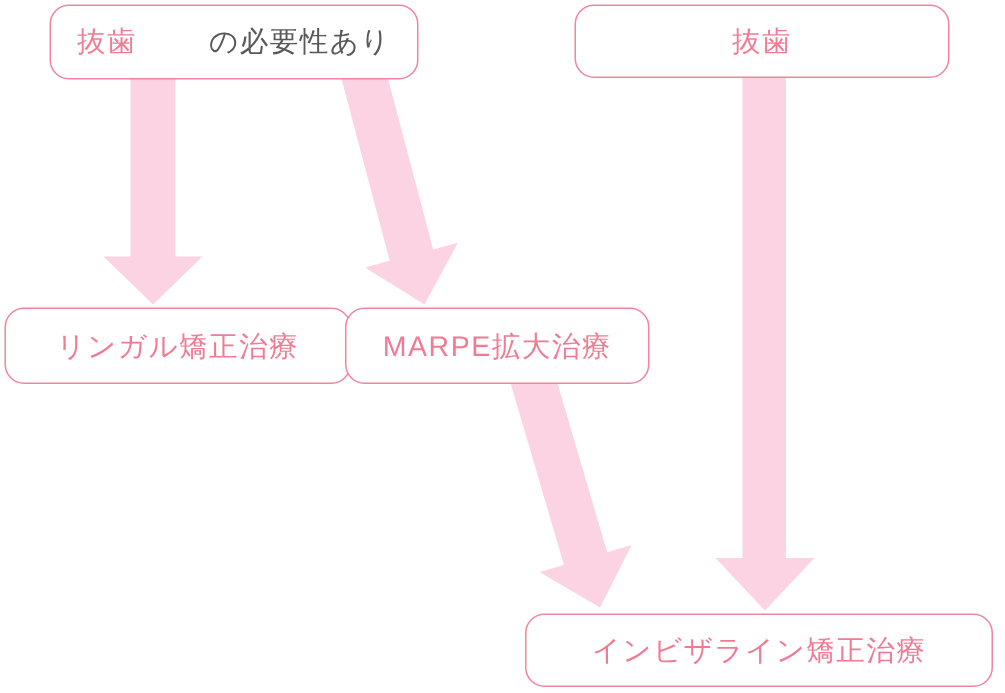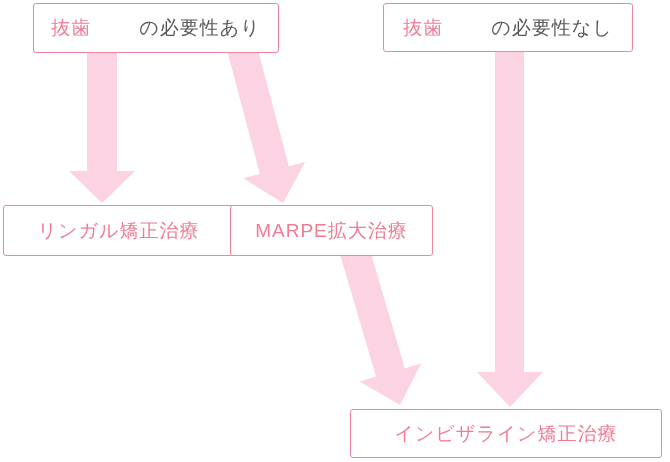--- a/index.html
+++ b/index.html
@@ -26,21 +26,21 @@
     left: 0;
     top: 0;
     z-index: 1;
   }
   .arrows polygon { fill: var(--arrow-fill); }
   .node {
     position: absolute;
     z-index: 2;
     background: var(--background);
     border: 1.5px solid var(--box-border);
-    border-radius: 3px;
+    border-radius: 13px;
     display: flex;
     align-items: center;
     justify-content: center;
     font-size: 19px;
     letter-spacing: 1px;
     white-space: nowrap;
     color: var(--pink-text);
   }
   .node .hl   { color: var(--pink-text); }
   .node .rest { color: var(--dark-text); margin-left: 48px; }
@@ -66,21 +66,20 @@
     <polygon points="495,40 524,40 524,372 543,372 510,407 477,372 495,372"></polygon>
   </svg>
 
   <div class="node n-extraction-needed">
     <span class="hl">抜歯</span>
       <span class="rest">の必要性あり</span>
   </div>
 
   <div class="node n-extraction-not-needed">
     <span class="hl">抜歯</span>
-      <span class="rest">の必要性なし</span>
   </div>
 
   <div class="node n-lingual">
     <span>リンガル矯正治療</span>
   </div>
 
   <div class="node n-invisalign">
     <span>インビザライン矯正治療</span>
   </div>
 

